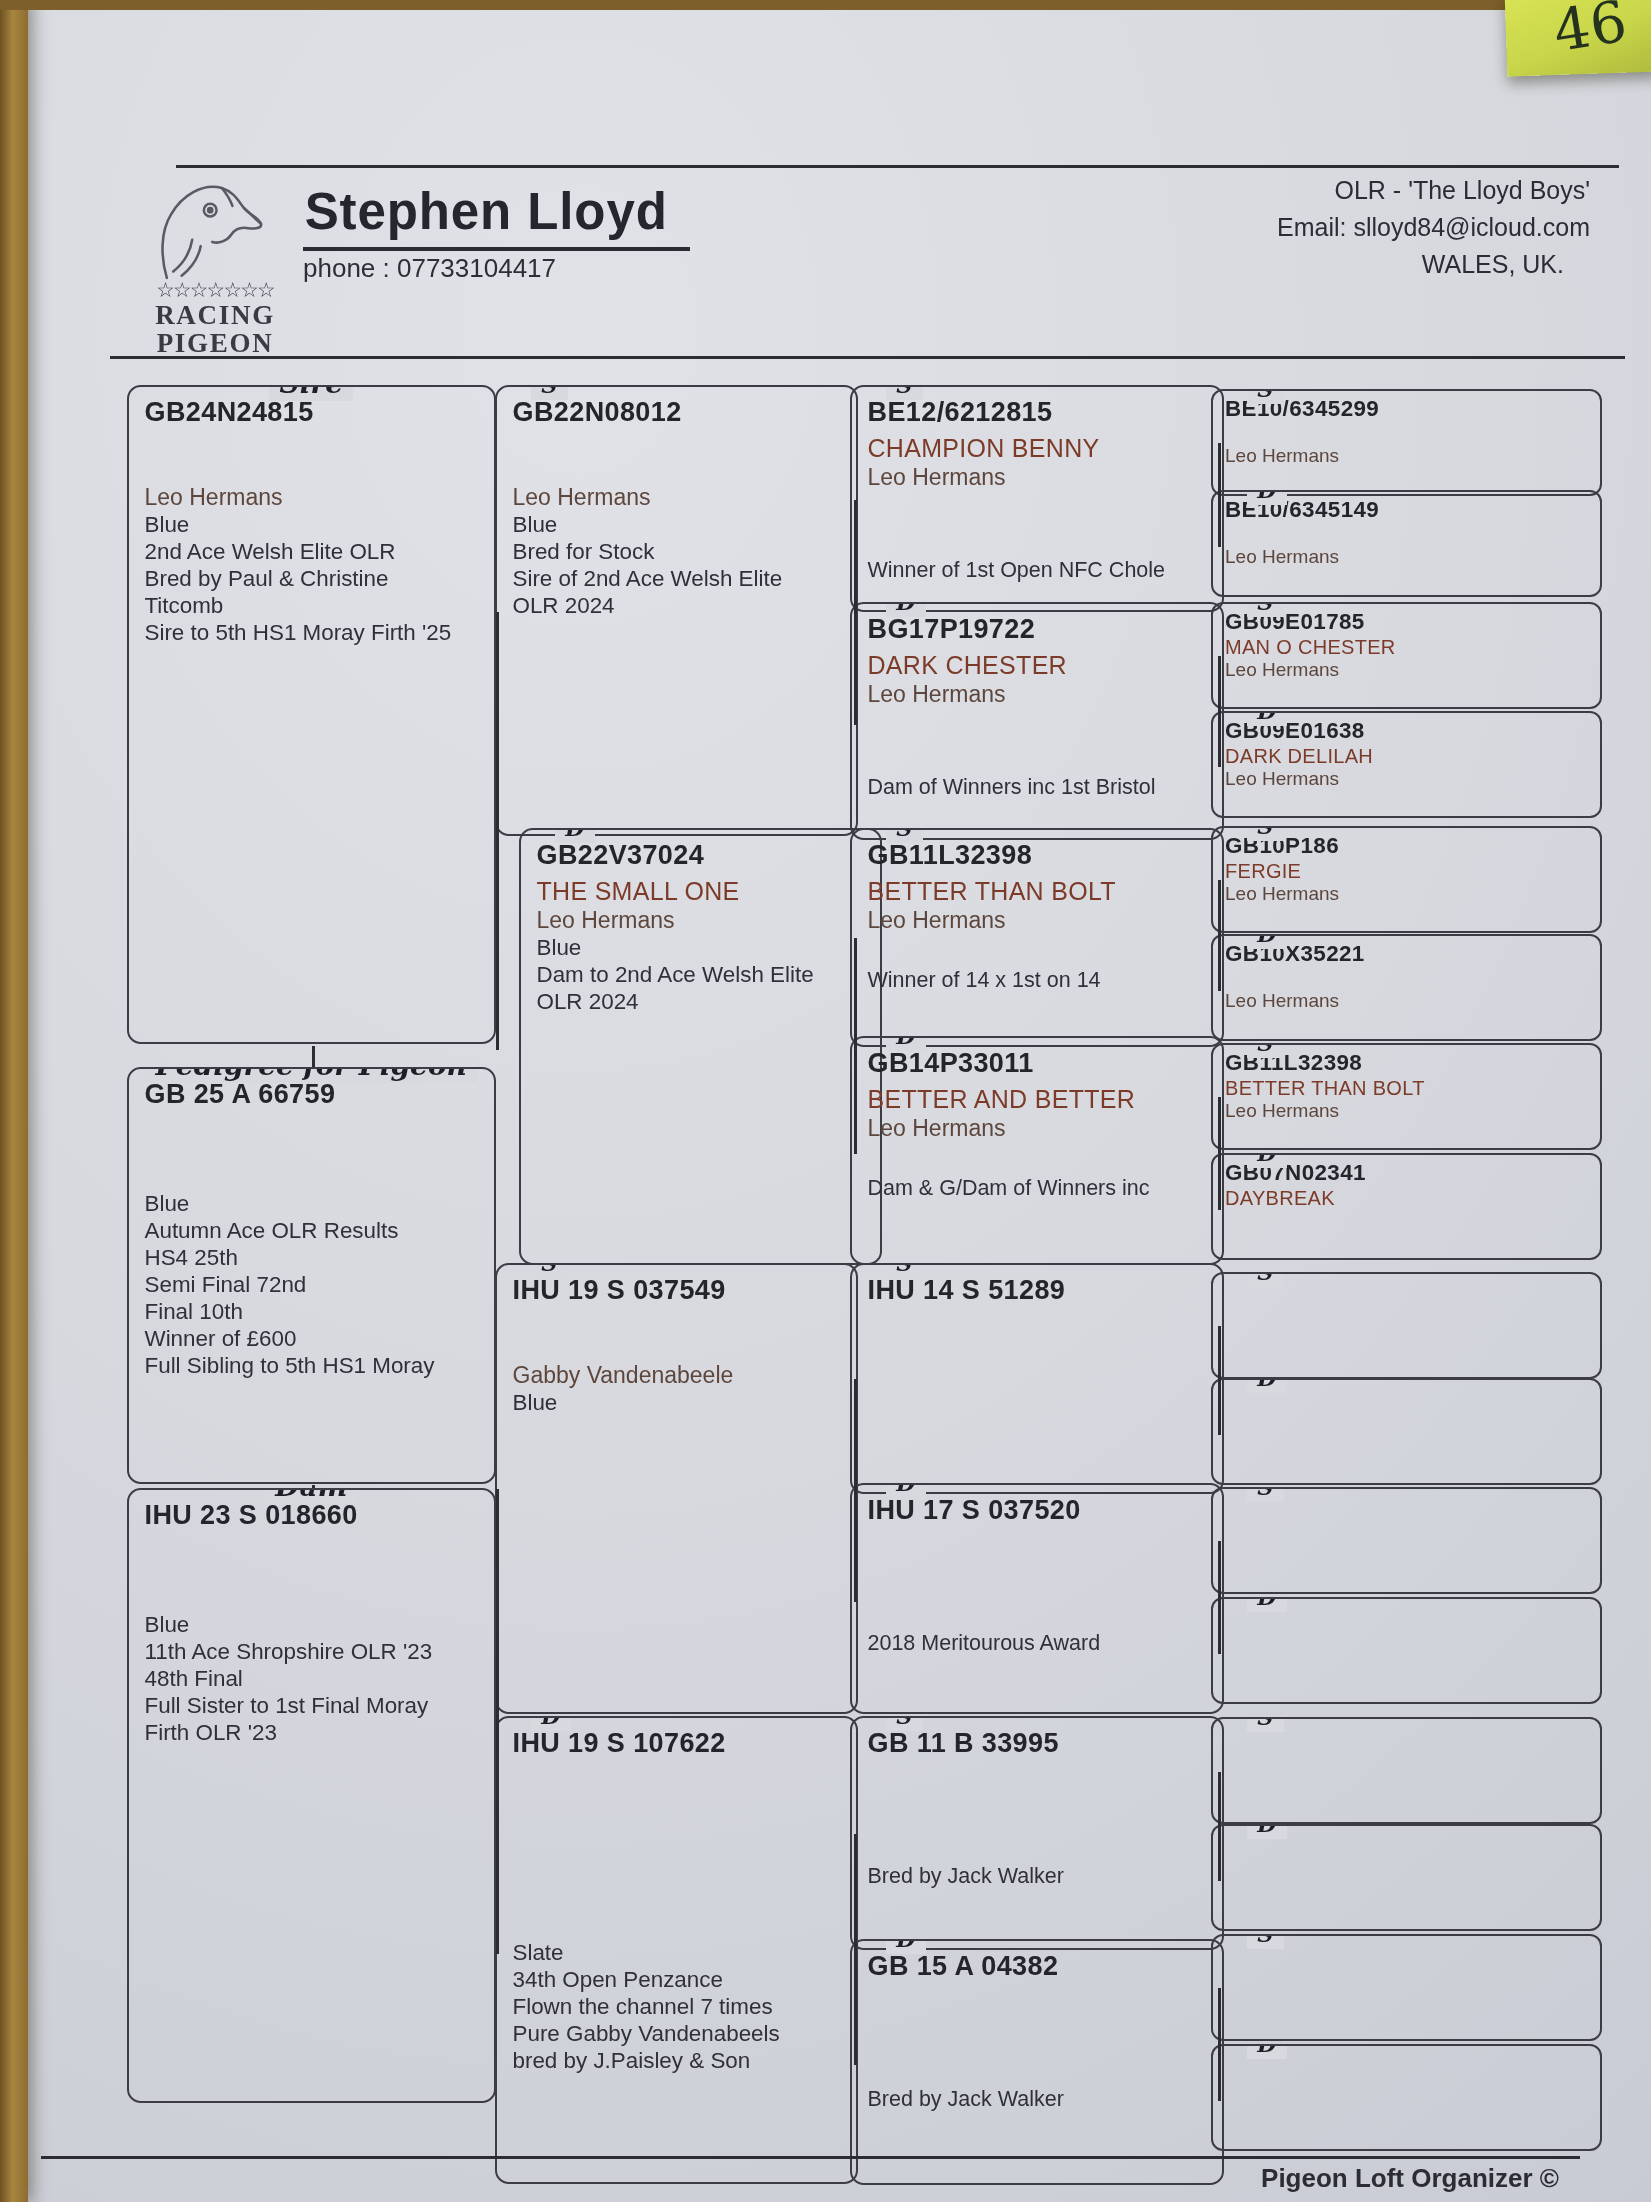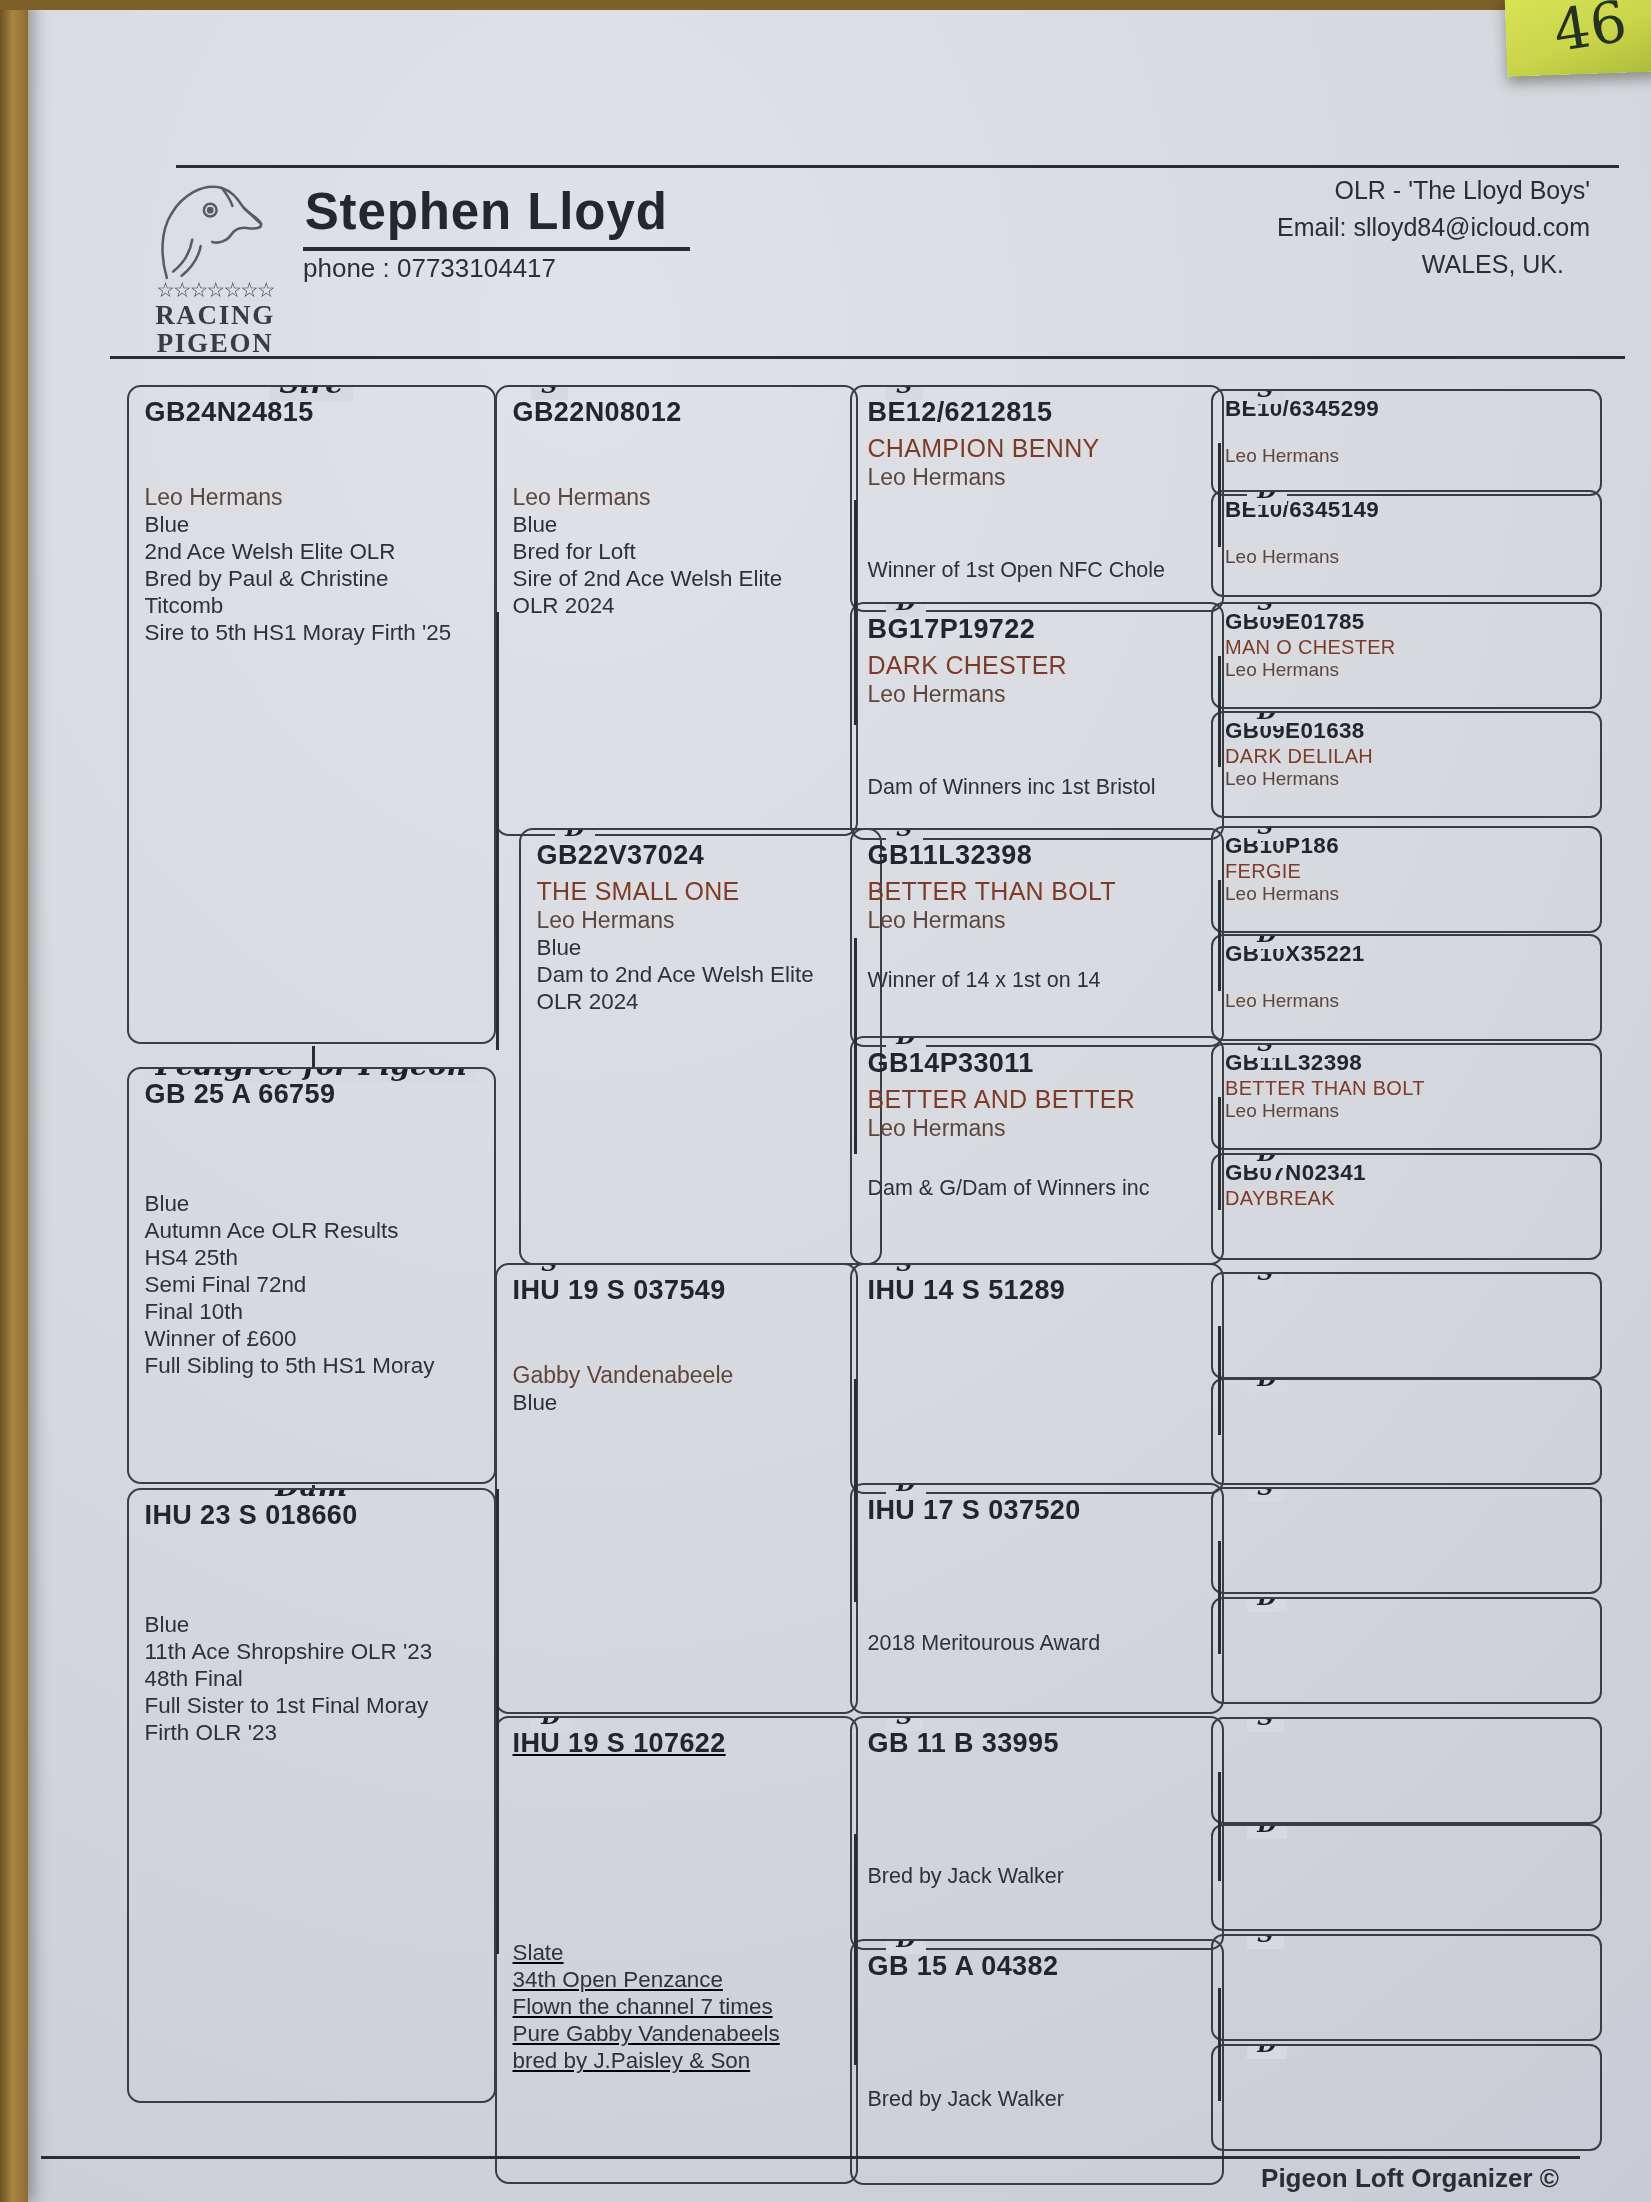--- a/index.html
+++ b/index.html
@@ -139,21 +139,21 @@
         </div>
       </div>
       <div class="box c2" id="g2-0" style="left: 495px; top: 385px; width: 331px; height: 430px;">
         <span class="tag">S</span>
         <div class="ring">GB22N08012</div>
         <div class="lines">
           <div class="ln gap"></div>
           <div class="ln gap"></div>
           <div class="ln fancier">Leo Hermans</div>
           <div class="ln info">Blue</div>
-          <div class="ln info">Bred for Loft</div>
+          <div class="ln info">Bred for Stock</div>
           <div class="ln info">Sire of 2nd Ace Welsh Elite</div>
           <div class="ln info">OLR 2024</div>
         </div>
       </div>
       <div class="box c2" id="g2-1" style="left: 507px; top: 828px; width: 331px; height: 416px; margin-left: 12px;">
         <span class="tag">D</span>
         <div class="ring">GB22V37024</div>
         <div class="lines">
           <div class="ln name">THE SMALL ONE</div>
           <div class="ln fancier">Leo Hermans</div>
@@ -165,21 +165,21 @@
       <div class="box c2" id="g2-2" style="left: 495px; top: 1263px; width: 331px; height: 430px;">
         <span class="tag">S</span>
         <div class="ring">IHU 19 S 037549</div>
         <div class="lines">
           <div class="ln gap"></div>
           <div class="ln gap"></div>
           <div class="ln fancier">Gabby Vandenabeele</div>
           <div class="ln info">Blue</div>
         </div>
       </div>
-      <div class="box c2" id="g2-3" style="left: 495px; top: 1716px; width: 331px; height: 447px; text-decoration: underline;">
+      <div class="box c2" id="g2-3" style="left: 495px; top: 1716px; width: 331px; height: 447px;">
         <span class="tag">D</span>
         <div class="ring">IHU 19 S 107622</div>
         <div class="lines">
           <div class="ln gap"></div>
           <div class="ln gap"></div>
           <div class="ln gap"></div>
           <div class="ln gap"></div>
           <div class="ln gap"></div>
           <div class="ln gap"></div>
           <div class="ln gap"></div>

